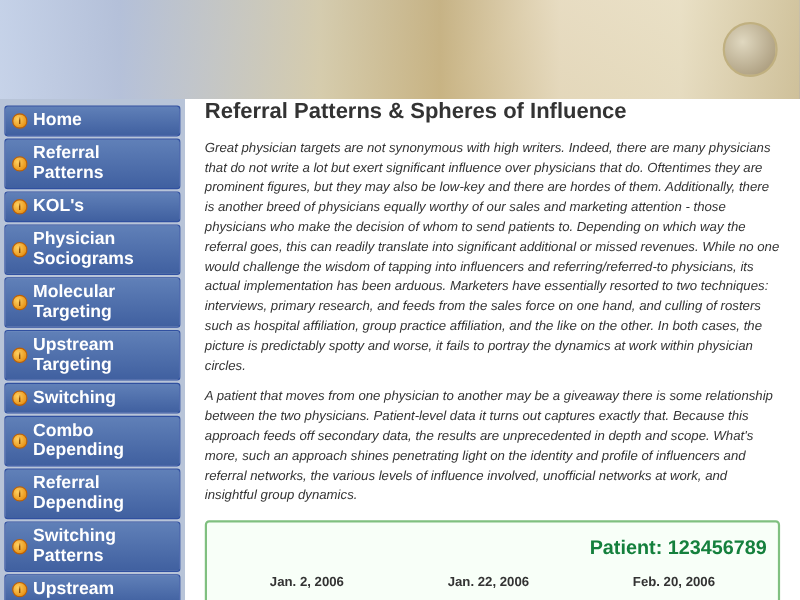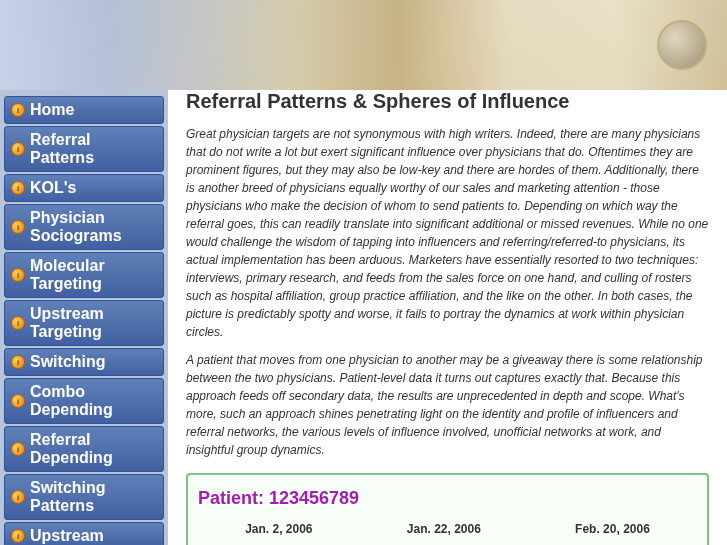--- a/index.html
+++ b/index.html
@@ -131,24 +131,24 @@
     
     .patient-box {
       margin-top: 14px;
       border: 2px solid #80c080;
       border-radius: 4px;
       padding: 10px;
       background: #f8fff8;
     }
 
     .patient-id {
-      text-align: left;
+      text-align: right;
       font-size: 18px;
       font-weight: bold;
-      color: #a21caf;
+      color: #15803d;
       margin-bottom: 8px;
     }
 
     .patient-dates {
       display: flex;
       justify-content: space-around;
     }
 
     .patient-date {
       text-align: center;

